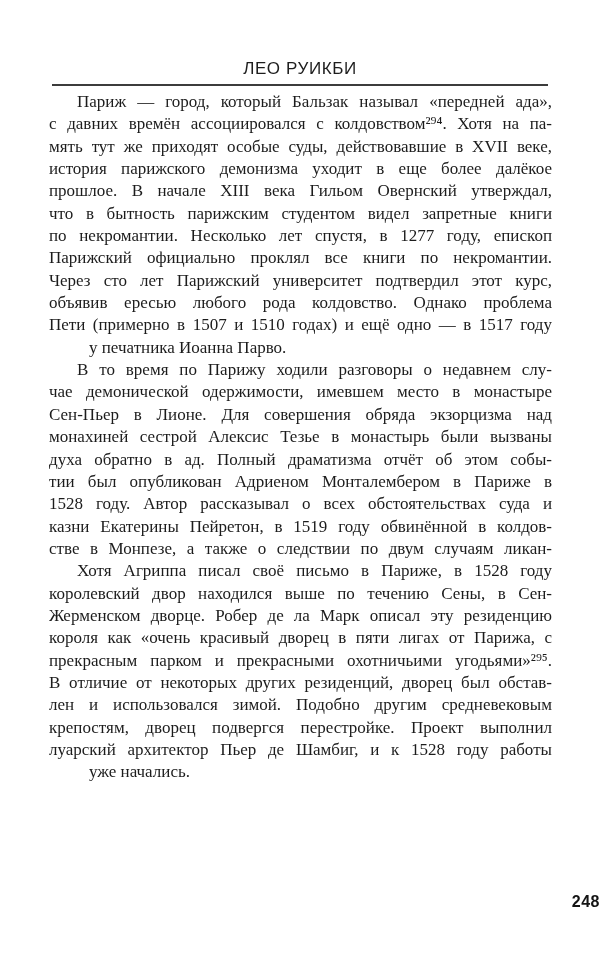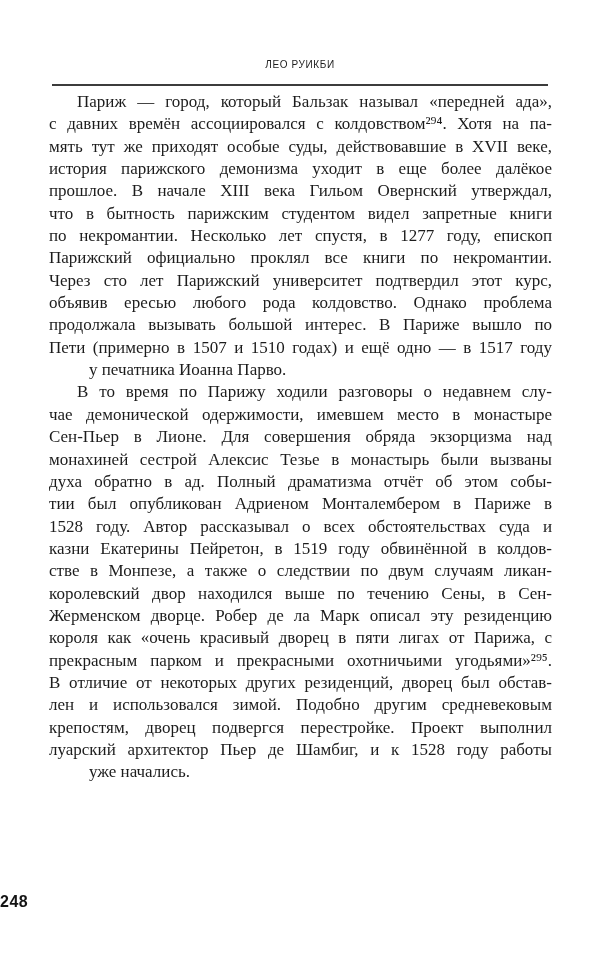--- a/index.html
+++ b/index.html
@@ -16,21 +16,21 @@
     font-family: "Liberation Serif", "DejaVu Serif", serif;
     color: #1c1c1c;
   }
   .running-header {
     position: absolute;
     top: 59px;
     left: 49px;
     width: 502px;
     text-align: center;
     font-family: "Liberation Sans", "DejaVu Sans", sans-serif;
-    font-size: 10px;
+    font-size: 17px;
     font-weight: 500;
     letter-spacing: 0.6px;
     color: #1d1d1d;
   }
   .header-rule {
     position: absolute;
     top: 84px;
     left: 52px;
     width: 496px;
     height: 0;
@@ -62,21 +62,21 @@
   }
   .line.last {
     text-align-last: left;
     margin-left: 40px;
   }
   .page-number {
     position: absolute;
     top: 893px;
     left: 0;
     width: 600px;
-    text-align: left;
+    text-align: right;
     font-family: "Liberation Sans", "DejaVu Sans", sans-serif;
     font-size: 16px;
     font-weight: 700;
     color: #141414;
     letter-spacing: 0.5px;
   }
 </style>
 </head>
 <body>
 
@@ -91,36 +91,36 @@
         <div class="line first">Париж — город, который Бальзак называл «передней ада»,</div>
         <div class="line">с давних времён ассоциировался с колдовством²⁹⁴. Хотя на па-</div>
         <div class="line">мять тут же приходят особые суды, действовавшие в XVII веке,</div>
         <div class="line">история парижского демонизма уходит в еще более далёкое</div>
         <div class="line">прошлое. В начале XIII века Гильом Овернский утверждал,</div>
         <div class="line">что в бытность парижским студентом видел запретные книги</div>
         <div class="line">по некромантии. Несколько лет спустя, в 1277 году, епископ</div>
         <div class="line">Парижский официально проклял все книги по некромантии.</div>
         <div class="line">Через сто лет Парижский университет подтвердил этот курс,</div>
         <div class="line">объявив ересью любого рода колдовство. Однако проблема</div>
-        <div class="line">продолжала вызывать большой интерес. В Париже вышло по</div>
         <div class="line">Пети (примерно в 1507 и 1510 годах) и ещё одно — в 1517 году</div>
         <div class="line last">у печатника Иоанна Парво.</div>
       </div>
       <div class="paragraph">
         <div class="line first">В то время по Парижу ходили разговоры о недавнем слу-</div>
         <div class="line">чае демонической одержимости, имевшем место в монастыре</div>
         <div class="line">Сен-Пьер в Лионе. Для совершения обряда экзорцизма над</div>
         <div class="line">монахиней сестрой Алексис Тезье в монастырь были вызваны</div>
         <div class="line">духа обратно в ад. Полный драматизма отчёт об этом собы-</div>
         <div class="line">тии был опубликован Адриеном Монталембером в Париже в</div>
         <div class="line">1528 году. Автор рассказывал о всех обстоятельствах суда и</div>
         <div class="line">казни Екатерины Пейретон, в 1519 году обвинённой в колдов-</div>
         <div class="line">стве в Монпезе, а также о следствии по двум случаям ликан-</div>
       </div>
       <div class="paragraph">
+        <div class="line first">Хотя Агриппа писал своё письмо в Париже, в 1528 году</div>
         <div class="line">королевский двор находился выше по течению Сены, в Сен-</div>
         <div class="line">Жерменском дворце. Робер де ла Марк описал эту резиденцию</div>
         <div class="line">короля как «очень красивый дворец в пяти лигах от Парижа, с</div>
         <div class="line">прекрасным парком и прекрасными охотничьими угодьями»²⁹⁵.</div>
         <div class="line">В отличие от некоторых других резиденций, дворец был обстав-</div>
         <div class="line">лен и использовался зимой. Подобно другим средневековым</div>
         <div class="line">крепостям, дворец подвергся перестройке. Проект выполнил</div>
         <div class="line">луарский архитектор Пьер де Шамбиг, и к 1528 году работы</div>
         <div class="line last">уже начались.</div>
       </div>

